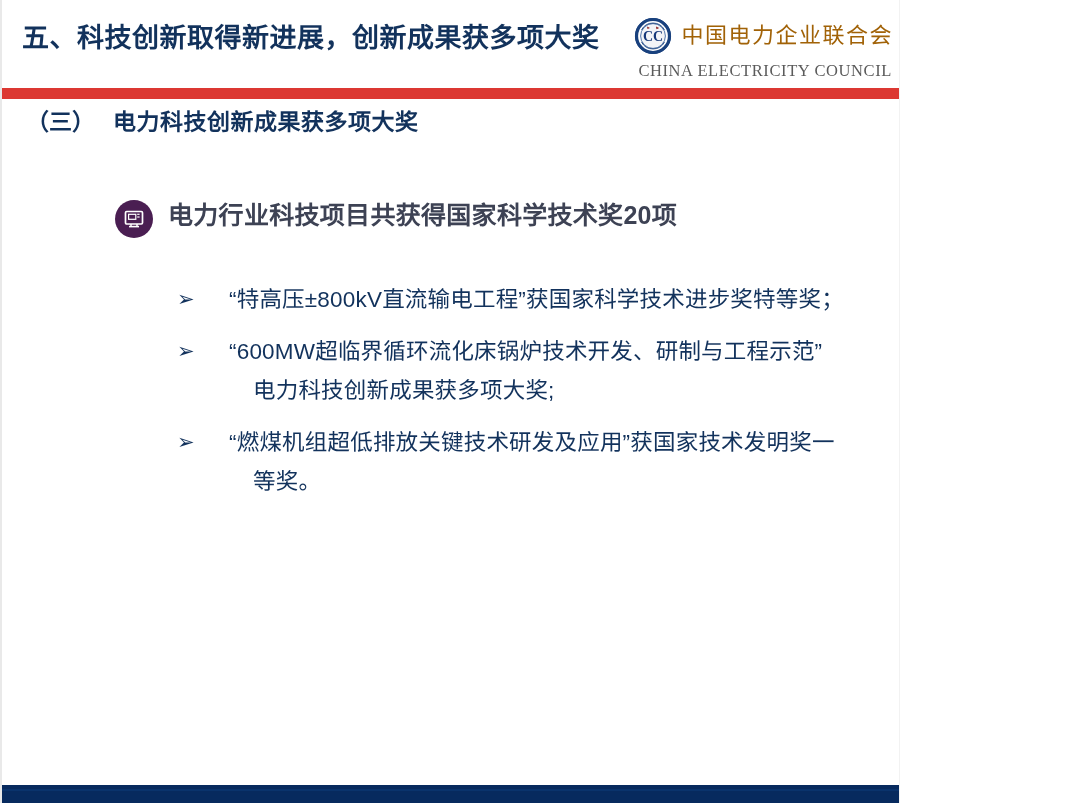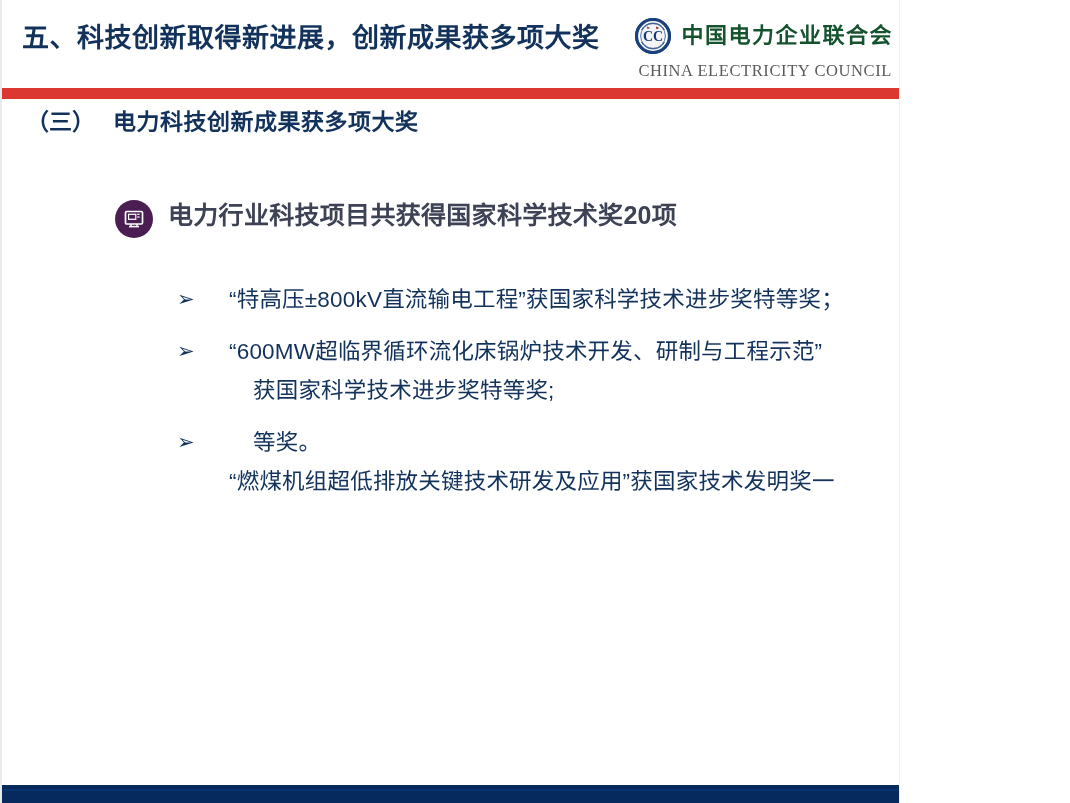--- a/index.html
+++ b/index.html
@@ -58,22 +58,22 @@
     align-items: center;
     gap: 9px;
   }
   .brand-emblem {
     width: 38px;
     height: 38px;
     flex: 0 0 38px;
   }
   .brand-cn {
     font-size: 22px;
-    font-weight: bold;
-    color: #14532d;
+    font-weight: normal;
+    color: #a16207;
     letter-spacing: 1.5px;
     white-space: nowrap;
     line-height: 1;
   }
   .brand-en {
     margin-top: 8px;
     margin-right: 1px;
     font-family: "Liberation Serif", "DejaVu Serif", serif;
     font-size: 16.5px;
     color: #5b5b5b;
@@ -250,29 +250,29 @@
         <span class="bullet-marker">➢</span>
         <span class="bullet-body">
           <div class="bullet-line">“特高压±800kV直流输电工程”获国家科学技术进步奖特等奖；</div>
         </span>
       </div>
 
       <div class="bullet">
         <span class="bullet-marker">➢</span>
         <span class="bullet-body">
           <div class="bullet-line">“600MW超临界循环流化床锅炉技术开发、研制与工程示范”</div>
-          <div class="bullet-line cont">获国家科学技术进步奖特等奖;</div>
+          <div class="bullet-line cont">电力科技创新成果获多项大奖;</div>
         </span>
       </div>
 
       <div class="bullet">
         <span class="bullet-marker">➢</span>
         <span class="bullet-body">
+          <div class="bullet-line">“燃煤机组超低排放关键技术研发及应用”获国家技术发明奖一</div>
           <div class="bullet-line cont">等奖。</div>
-          <div class="bullet-line">“燃煤机组超低排放关键技术研发及应用”获国家技术发明奖一</div>
         </span>
       </div>
 
     </div>
   </div>
 
   <div class="footer-bar">
     <div class="sheen"></div>
   </div>
 

